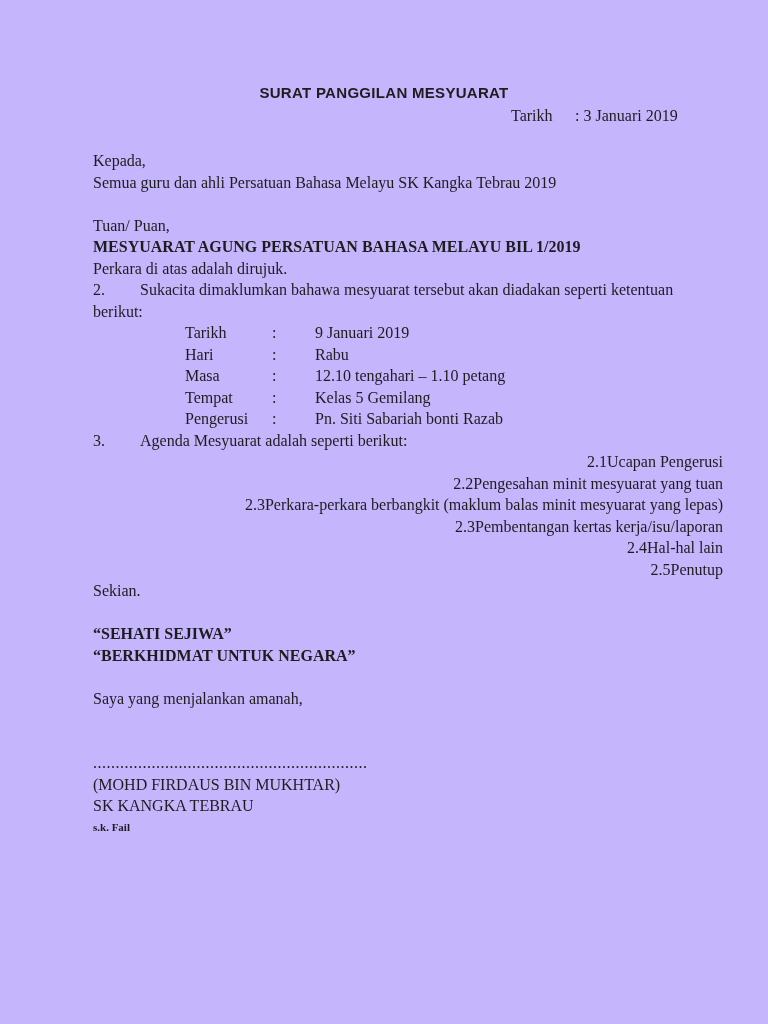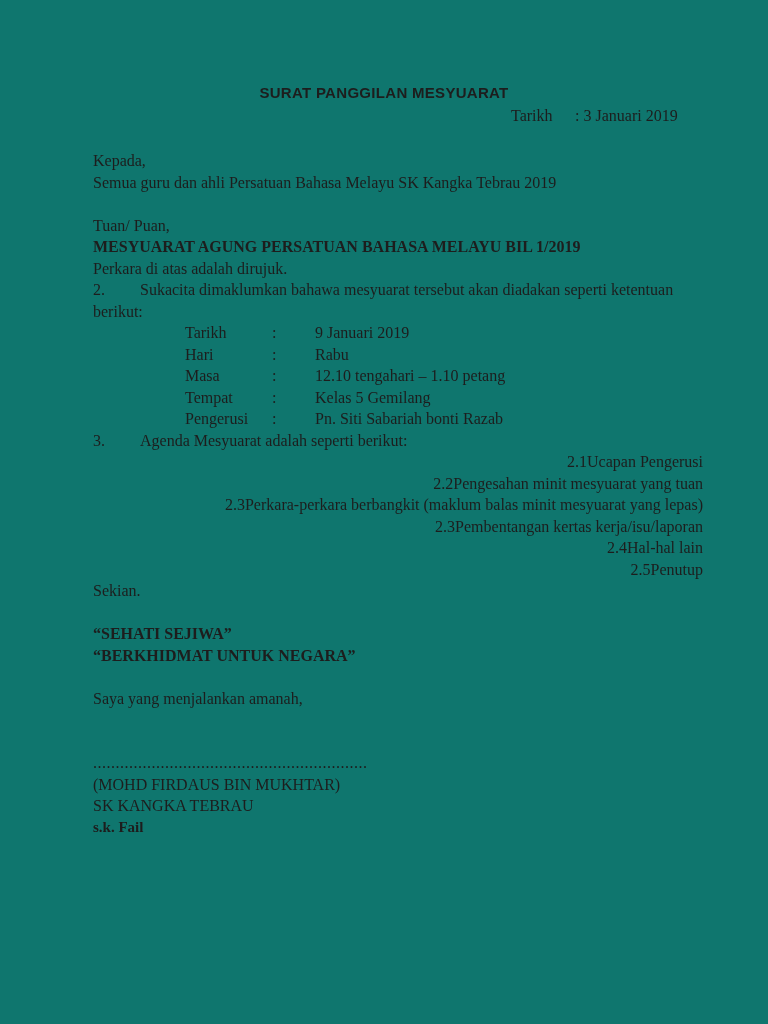--- a/index.html
+++ b/index.html
@@ -1,20 +1,20 @@
 <!DOCTYPE html>
 <html><head>
 <meta charset="utf-8">
 <style>
   html, body { margin: 0; padding: 0; background: #ffffff; }
   .page {
     position: relative;
     width: 768px;
     height: 1024px;
-    background: #0f766e;
+    background: #c4b5fd;
     font-family: "Liberation Serif", serif;
     font-size: 16px;
     line-height: 21.5px;
     color: #1d1d1d;
     overflow: hidden;
   }
   .doc-title {
     position: absolute;
     top: 82px;
     left: 0;
@@ -28,33 +28,33 @@
   .ref-block {
     position: absolute;
     top: 105px;
     left: 511px;
   }
   .ref-date-label { display: inline-block; width: 64px; }
   .content {
     position: absolute;
     top: 150px;
     left: 93px;
-    right: 65px;
+    right: 45px;
   }
   .line { min-height: 21.5px; }
   .blank { height: 21.5px; }
   .bold { font-weight: bold; }
   .num-row .p-num { display: inline-block; width: 47px; }
   .detail-row { margin-left: 92px; font-weight: normal; }
   .detail-row .d-label { display: inline-block; width: 87px; }
   .detail-row .d-colon { display: inline-block; width: 43px; }
   .agenda-row { margin-left: 90px; text-align: right; }
   .agenda-row .a-num { display: inline-block; width: 47px; }
   .sign-line { letter-spacing: 0.5px; }
-  .cc { font-size: 15px; font-weight: bold; }
+  .cc { font-size: 11px; font-weight: bold; }
 </style>
 </head>
 <body>
 
 <div class="page">
 
   <div class="doc-title">SURAT PANGGILAN MESYUARAT</div>
 
   <div class="ref-block">
     <div class="line">

